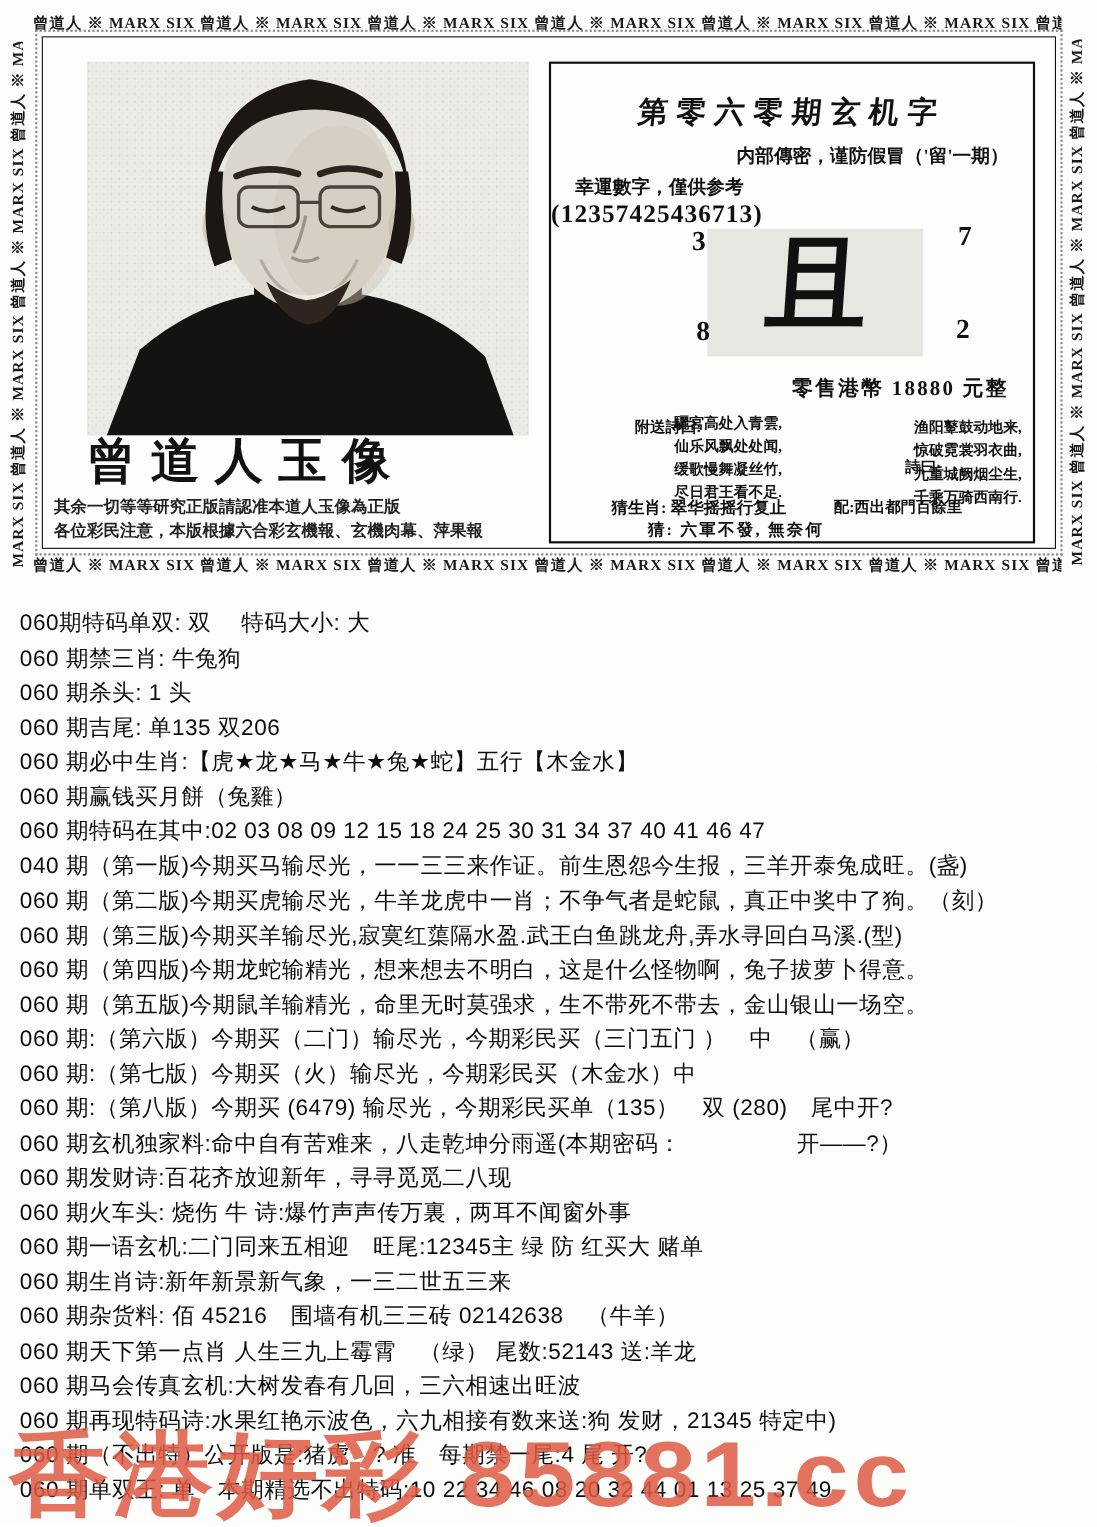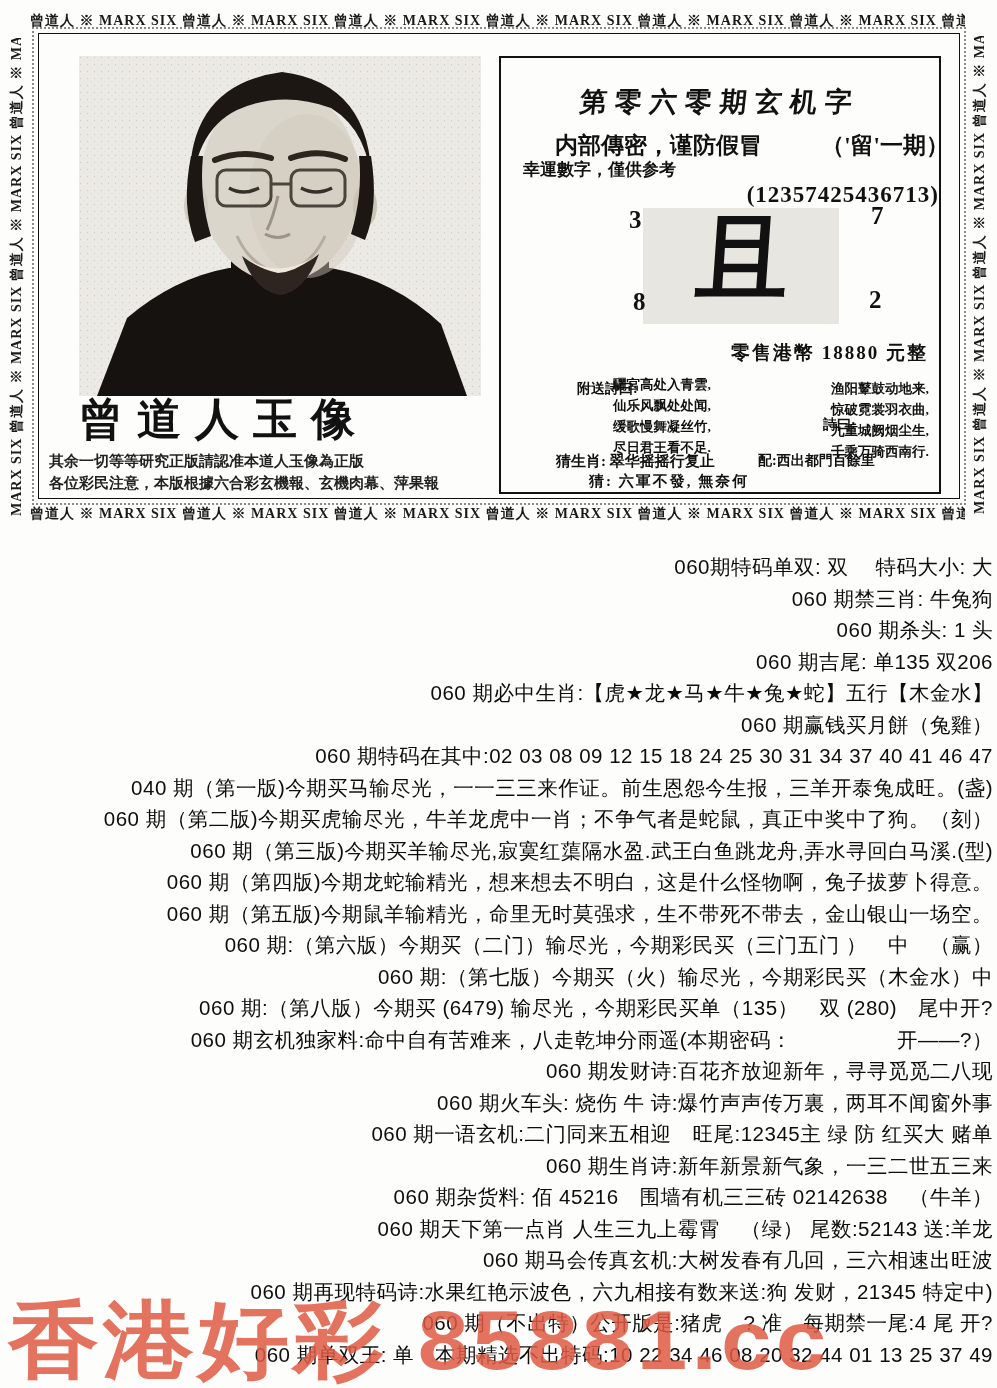--- a/index.html
+++ b/index.html
@@ -27,48 +27,48 @@
   .portrait-caption{position:absolute;left:10px;top:416px;width:440px;
                     font-family:"Liberation Serif","DejaVu Serif",serif;font-weight:bold;
                     font-size:15px;line-height:22px;color:#222;}
 
   
   .panel{position:absolute;left:460px;top:22px;width:438px;height:434px;border:2px solid #111;}
   .panel .p-title{position:absolute;left:0;top:26px;width:100%;text-align:center;
                   font-family:"DejaVu Serif","Liberation Serif",serif;font-weight:bold;
                   font-size:27px;letter-spacing:8px;transform:skewX(-6deg);}
   .panel .p-row1{position:absolute;left:22px;top:72px;width:394px;display:flex;
-                 justify-content:space-between;font-family:"Liberation Serif",serif;
-                 font-weight:bold;font-size:23px;margin-left:32px;}
+                 justify-content:flex-end;font-family:"Liberation Serif",serif;
+                 font-weight:bold;font-size:17px;}
   .panel .p-row2{position:absolute;left:22px;top:100px;font-family:"Liberation Serif",serif;
                  font-weight:bold;font-size:17px;}
-  .panel .p-lucky{position:absolute;left:0;top:124px;width:100%;text-align:right;
+  .panel .p-lucky{position:absolute;left:0;top:124px;width:100%;text-align:left;
                   font-family:"Liberation Serif",serif;font-weight:bold;font-size:23px;letter-spacing:1px;}
   .charzone{position:absolute;left:128px;top:152px;width:262px;height:112px;}
   .charzone .bg{position:absolute;left:14px;top:-2px;width:196px;height:116px;background:#e8e6e1;}
   .charzone .bigchar{position:absolute;left:34px;top:-12px;width:160px;text-align:center;
                      font-family:"DejaVu Serif",serif;font-weight:bold;font-size:92px;
                      line-height:120px;transform:skewX(-4deg);}
   .charzone .num{position:absolute;font-family:"Liberation Serif",serif;font-weight:bold;font-size:25px;}
   .num-tl{left:0;top:-4px;}   .num-tr{left:242px;top:-8px;}
   .num-bl{left:4px;top:78px;} .num-br{left:240px;top:76px;}
-  .panel .p-price{position:absolute;left:230px;top:282px;font-family:"Liberation Serif",serif;
+  .panel .p-price{position:absolute;left:219px;top:282px;font-family:"Liberation Serif",serif;
                   font-weight:bold;font-size:19px;letter-spacing:2px;}
   .poem-label{position:absolute;font-family:Liberation Serif, serif;font-weight:bold;font-size:14px;padding-left:36px;}
   .poem{position:absolute;font-family:"Liberation Serif",serif;font-weight:bold;
         font-size:13.5px;line-height:21px;}
   .p-zodiac{position:absolute;left:55px;top:394px;font-family:"Liberation Serif",serif;
             font-weight:bold;font-size:15px;}
   .p-pair{position:absolute;left:257px;top:394px;font-family:"Liberation Serif",serif;
           font-weight:bold;font-size:14px;}
   .p-guess{position:absolute;left:88px;top:414px;font-family:"Liberation Serif",serif;
            font-weight:bold;font-size:15px;letter-spacing:2px;}
 
   
-  .body-lines{position:absolute;left:18px;top:551px;width:975px;text-align:right;}
+  .body-lines{position:absolute;left:18px;top:551px;width:975px;}
   .body-lines .bline{height:31.5px;line-height:31.5px;font-size:20.5px;white-space:nowrap;
                      letter-spacing:0.5px;color:#0d0d0d;}
 
   
   .watermark{position:absolute;left:8px;top:1284px;font-size:84px;font-weight:bold;
              white-space:nowrap;letter-spacing:4px;transform:scaleX(1.08);
              transform-origin:left center;z-index:5;opacity:0.85;}
 </style>
 </head>
 <body>

